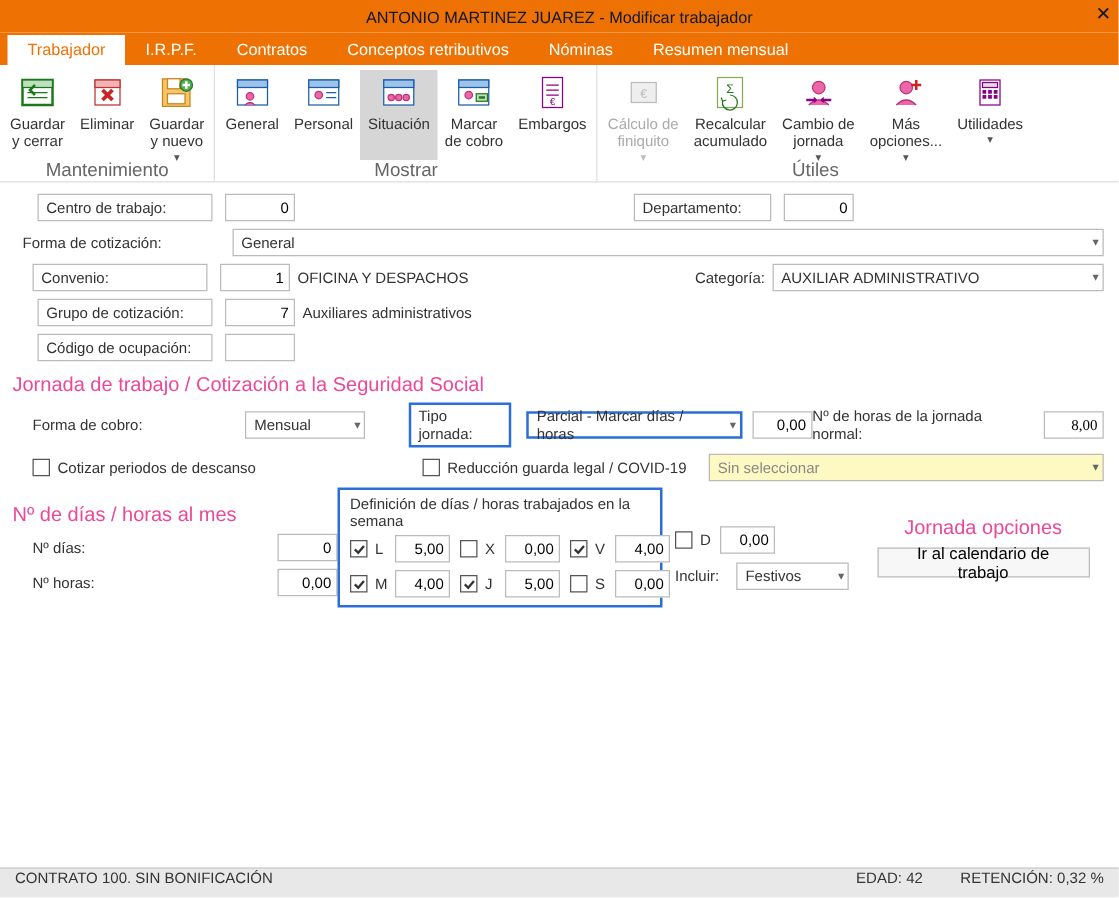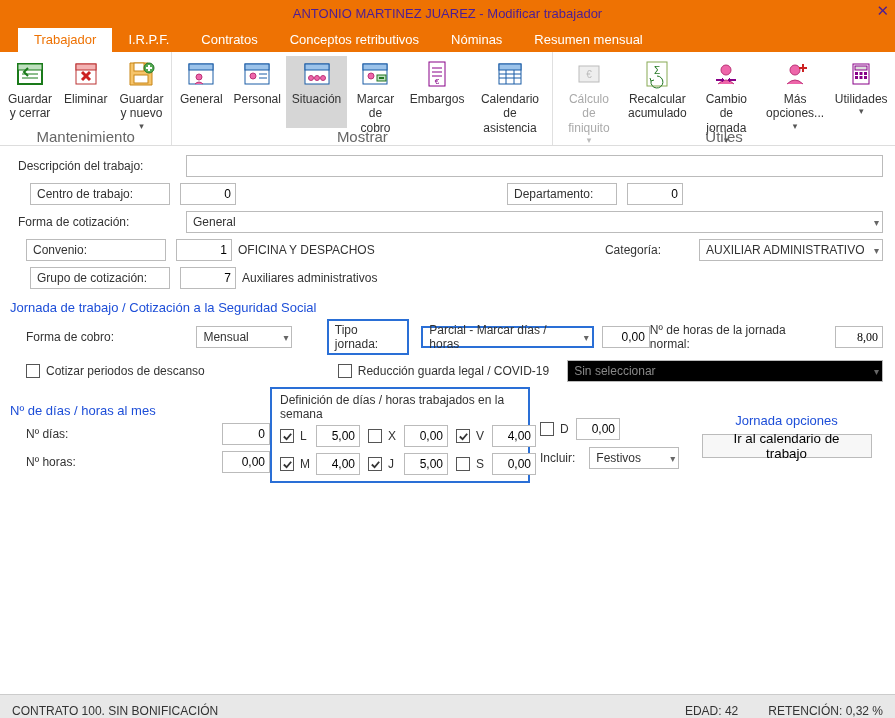--- a/index.html
+++ b/index.html
@@ -9,25 +9,25 @@
     font-size: 12px;
     color: #333;
     background: #fff;
     width: 895px;
     height: 718px;
     overflow: hidden;
     display: flex;
     flex-direction: column;
   }
   
-  .titlebar { background: #ee7203; color: #4c1d95; height: 26px; display: flex; align-items: center; justify-content: center; position: relative; }
+  .titlebar { background: #ee7203; color: #0f172a; height: 26px; display: flex; align-items: center; justify-content: center; position: relative; }
   .titlebar .title { font-size: 13px; }
   .titlebar .close { position: absolute; right: 6px; top: 2px; font-size: 15px; cursor: pointer; }
   
-  .menutabs { background: #ee7203; height: 26px; display: flex; align-items: flex-end; padding-left: 18px; gap: 0; }
+  .menutabs { background: #ee7203; height: 26px; display: flex; align-items: flex-end; padding-left: 6px; gap: 0; }
   .menutabs .tab {
     color: #fff; font-size: 13px; padding: 4px 16px 5px; cursor: pointer;
   }
   .menutabs .tab.active { background: #fff; color: #ee7203; }
   
   .ribbon { background: #fff; border-bottom: 1px solid #ddd; height: 94px; display: flex; }
   .ribbon-group { display: flex; flex-direction: column; align-items: center; justify-content: space-between; border-right: 1px solid #e0e0e0; padding: 4px 2px 2px 2px; }
   .ribbon-group-inner { display: flex; align-items: flex-start; }
   .ribbon-btn { display: flex; flex-direction: column; align-items: center; justify-content: flex-start; min-width: 48px; padding: 2px 6px; cursor: pointer; text-align: center; line-height: 1.2; height: 72px; }
   .ribbon-btn.active { background: #d6d6d6; }
@@ -41,30 +41,30 @@
   .icon svg { width: 32px; height: 32px; }
   
   .form { flex: 1; padding: 8px 12px 0 18px; overflow: auto; position: relative; }
   .row { display: flex; align-items: center; margin-bottom: 4px; min-height: 24px; }
   .lbl-box { border: 1px solid #bbb; padding: 2px 6px; background: #fff; margin-right: 10px; height: 22px; display: inline-flex; align-items: center; }
   .lbl-plain { margin-right: 8px; }
   input.txt, .txt { border: 1px solid #bbb; height: 22px; padding: 2px 4px; font: inherit; background: #fff; }
   .num { text-align: right; }
   .select { border: 1px solid #bbb; height: 22px; display: flex; align-items: center; justify-content: space-between; padding: 0 3px 0 6px; background: #fff; cursor: pointer; }
   .select .caret { font-size: 10px; color: #666; padding-left: 4px; }
-  .select.disabled { color: #888; background: #000000; cursor: default; }
-  .section-title { font-size: 13px; color: #1d4ed8; margin: 10px 0 4px 0; }
+  .select.disabled { color: #888; background: #fef9c3; cursor: default; }
+  .section-title { font-size: 16px; color: #ec4899; margin: 10px 0 4px 0; }
   .chk { width: 14px; height: 14px; border: 1px solid #555; display: inline-flex; align-items: center; justify-content: center; margin-right: 6px; cursor: pointer; }
   .chk.checked svg { display: block; }
   .chk svg { width: 11px; height: 11px; display: none; }
   .day { font-size: 12px; }
   .highlight-blue { border: 2px solid #2a6fd6; }
   .btn { border: 1px solid #bbb; background: #f7f7f7; padding: 3px 10px; cursor: pointer; height: 24px; display: inline-flex; align-items: center; justify-content: center;}
   
-  .statusbar { height: 24px; background: #e8e8e8; border-top: 1px solid #ccc; display: flex; align-items: flex-end; padding: 0 12px; font-size: 12px; justify-content: space-between; }
+  .statusbar { height: 24px; background: #e8e8e8; border-top: 1px solid #ccc; display: flex; align-items: flex-start; padding: 0 12px; font-size: 12px; justify-content: space-between; }
   .statusbar .right { display: flex; gap: 30px; }
 </style>
 </head>
 <body>
 
 <div class="titlebar">
   <span class="title">ANTONIO MARTINEZ JUAREZ - Modificar trabajador</span>
   <span class="close" title="close">✕</span>
 </div>
 
@@ -179,34 +179,20 @@
             <svg viewBox="0 0 32 32">
               <rect x="8" y="4" width="16" height="24" fill="#fff" stroke="#808"></rect>
               <line x1="11" y1="10" x2="21" y2="10" stroke="#808"></line>
               <line x1="11" y1="14" x2="21" y2="14" stroke="#808"></line>
               <line x1="11" y1="18" x2="21" y2="18" stroke="#808"></line>
               <text x="16" y="26" text-anchor="middle" font-size="8" fill="#808">€</text>
             </svg>
           </span>
         <span class="lbl">Embargos</span>
       </div>
-      <div class="ribbon-btn">
-        <span class="icon">
-            <svg viewBox="0 0 32 32">
-              <rect x="5" y="6" width="22" height="20" fill="#fff" stroke="#1a5da6"></rect>
-              <rect x="5" y="6" width="22" height="6" fill="#9cc3ea" stroke="#1a5da6"></rect>
-              <line x1="5" y1="16" x2="27" y2="16" stroke="#1a5da6"></line>
-              <line x1="5" y1="20" x2="27" y2="20" stroke="#1a5da6"></line>
-              <line x1="12" y1="12" x2="12" y2="26" stroke="#1a5da6"></line>
-              <line x1="20" y1="12" x2="20" y2="26" stroke="#1a5da6"></line>
-            </svg>
-          </span>
-        <span class="lbl">Calendario
-de asistencia</span>
-      </div>
     </div>
     <div class="ribbon-group-caption">Mostrar</div>
   </div>
 
   <div class="ribbon-group" style="border-right:none;">
     <div class="ribbon-group-inner">
       <div class="ribbon-btn disabled">
         <span class="icon">
             <svg viewBox="0 0 32 32">
               <rect x="6" y="8" width="20" height="16" fill="#eee" stroke="#bbb"></rect>
@@ -273,24 +259,20 @@
         <span class="lbl">Utilidades</span>
         <span class="arrow">▾</span>
       </div>
     </div>
     <div class="ribbon-group-caption">Útiles</div>
   </div>
 </div>
 
 <div class="form">
 
-  <div class="row">
-    <span class="lbl-plain" style="width:160px;">Descripción del trabajo:</span>
-    <input class="txt" style="flex: 1 1 0%;" value="">
-  </div>
 
   <div class="row">
     <span class="lbl-box" style="width:140px; margin-left:12px;">Centro de trabajo:</span>
     <input class="txt num" style="width: 56px;" value="0">
     <div style="flex:1;"></div>
     <span class="lbl-box" style="width:110px;">Departamento:</span>
     <input class="txt num" style="width: 56px; margin-right: 200px;" value="0">
   </div>
 
   <div class="row">
@@ -300,32 +282,36 @@
       <span class="caret">▾</span>
     </div>
   </div>
 
   <div class="row">
     <span class="lbl-box" style="width:140px; margin-left:8px;">Convenio:</span>
     <input class="txt num" style="width: 56px;" value="1">
     <span style="margin-left:6px;">OFICINA Y DESPACHOS</span>
     <div style="flex:1;"></div>
     <span class="lbl-plain" style="margin-right:6px;">Categoría:</span>
-    <div class="select" style="width:184px;margin-left:32px;">
+    <div class="select" style="width:265px;">
       <span>AUXILIAR ADMINISTRATIVO</span>
       <span class="caret">▾</span>
     </div>
   </div>
 
   <div class="row">
     <span class="lbl-box" style="width:140px; margin-left:12px;">Grupo de cotización:</span>
     <input class="txt num" style="width: 56px;" value="7">
     <span style="margin-left:6px;">Auxiliares administrativos</span>
   </div>
 
+  <div class="row">
+    <span class="lbl-box" style="width:140px; margin-left:12px;">Código de ocupación:</span>
+    <input class="txt" style="width: 56px;" value="">
+  </div>
 
   <div class="section-title" style="margin-left:-8px;">Jornada de trabajo / Cotización a la Seguridad Social</div>
 
   <div class="row">
     <span class="lbl-plain" style="width:170px; margin-left:8px;">Forma de cobro:</span>
     <div class="select" style="width:100px;">
       <span>Mensual</span>
       <span class="caret">▾</span>
     </div>
     <div style="width:36px;"></div>

